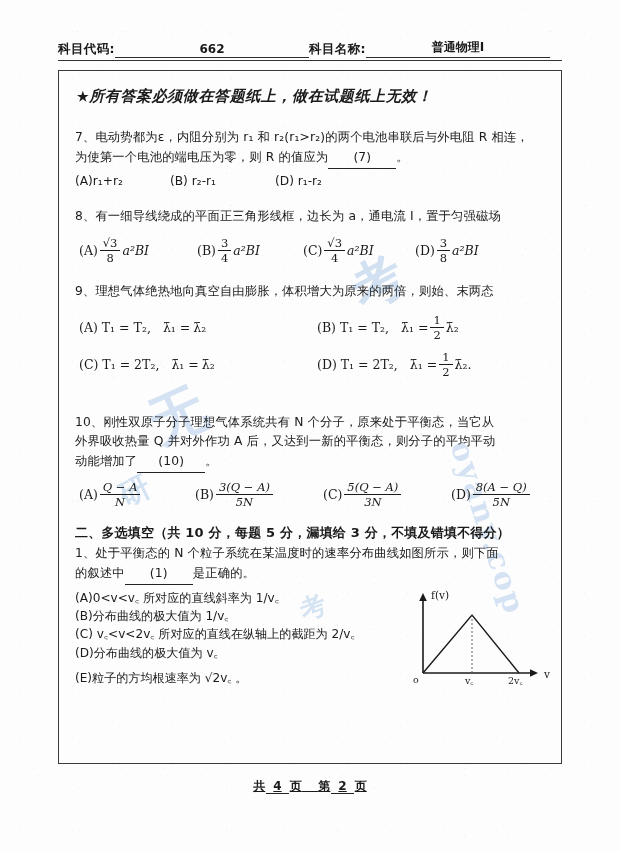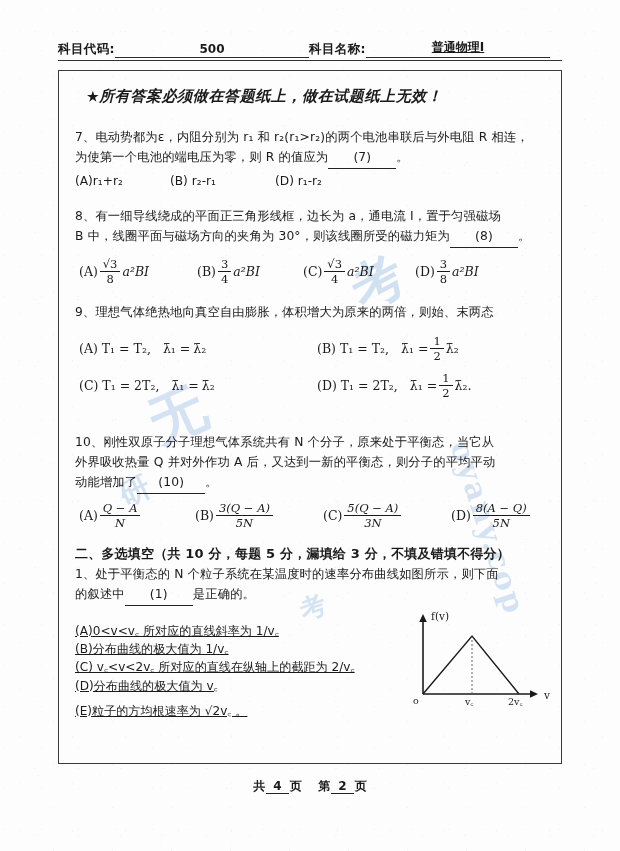--- a/index.html
+++ b/index.html
@@ -51,21 +51,21 @@
   .hdr-lbl { white-space: nowrap; letter-spacing: .4px; }
   .hdr-fill {
     flex: 0 0 auto;
     border-bottom: 1.3px solid #2b2b2b;
     text-align: center;
     font-weight: 700;
     font-size: 12px;
     padding: 0 4px 1px 4px;
   }
   .hdr-fill.code { width: 186px; }
-  .hdr-fill.name { width: 176px; text-decoration: underline; }
+  .hdr-fill.name { width: 176px; }
   .hdr-rule {
     position: absolute;
     left: 58px;
     top: 60px;
     width: 504px;
     height: 0;
     border-top: 1.4px solid #333;
   }
 
   
@@ -79,21 +79,21 @@
     box-sizing: border-box;
     padding: 14px 16px 0 16px;
   }
 
   .notice {
     font-family: "DejaVu Serif", "Liberation Serif", serif;
     font-size: 15px;
     font-weight: 700;
     font-style: italic;
     letter-spacing: .6px;
-    margin: 2px 0 22px 12px;
+    margin: 2px 0 22px 2px;
   }
   .star { font-style: normal; font-size: 13px; }
 
   .q { margin-bottom: 6px; }
   .q-body {
     font-size: 12.3px;
     line-height: 1.62;
     letter-spacing: .15px;
     text-align: justify;
   }
@@ -140,31 +140,32 @@
   .sect-title {
     font-size: 13px;
     font-weight: 700;
     margin: 16px 0 2px 0;
     letter-spacing: .2px;
   }
   .lastq { display: flex; }
   .lastq-text { flex: 0 0 330px; font-size: 12.2px; line-height: 1.58; }
   .lastq-fig { flex: 1 1 auto; position: relative; }
 
-  .optlist { margin-top: 16px; text-decoration: underline; }
+  .optlist { margin-top: 4px; }
   .optlist div { font-size: 12.1px; line-height: 1.5; }
 
   .footer {
     position: absolute;
     left: 0;
     right: 0;
     top: 778px;
     text-align: center;
     font-size: 12px;
     font-weight: 700;
+    text-decoration: underline;
   }
   .footer .u {
     border-bottom: 1.2px solid #222;
     padding: 0 7px;
     margin: 0 1px;
   }
 
   
   .wm {
     position: absolute;
@@ -212,21 +213,21 @@
 <div class="page">
 
   <div class="wm wm1">考</div>
   <div class="wm wm2">无</div>
   <div class="wm wm3">研</div>
   <div class="wm wm4">oyany.cop</div>
   <div class="wm wm5">考</div>
 
   <div class="hdr">
     <span class="hdr-lbl">科目代码:</span>
-    <span class="hdr-fill code">500</span>
+    <span class="hdr-fill code">662</span>
     <span class="hdr-lbl">科目名称:</span>
     <span class="hdr-fill name">普通物理I</span>
   </div>
   <div class="hdr-rule"></div>
 
   <div class="box">
 
     <div class="notice">
       <span class="star">★</span><span>所有答案必须做在答题纸上，做在试题纸上无效！</span>
     </div>
@@ -238,23 +239,20 @@
       </div>
       <div class="opts-inline">
         <span class="o" style="width:95px">(A)r₁+r₂</span>
         <span class="o" style="width:105px">(B) r₂-r₁</span>
         <span class="o">(D) r₁-r₂</span>
       </div>
     </div>
 
     <div class="q" style="margin-top:16px">
       <div class="q-body">8、有一细导线绕成的平面正三角形线框，边长为 a，通电流 I，置于匀强磁场</div>
-      <div class="q-body">
-        <span>B 中，线圈平面与磁场方向的夹角为 30°，则该线圈所受的磁力矩为</span><span class="blank">(8)</span><span>。</span>
-      </div>
       <div class="opts-math">
         <span class="o" style="width:118px">
           <span>(A)</span>
           <span class="frac">
               <span class="num">√3</span>
               <span class="den">8</span>
             </span>
           <span class="ital">a²BI</span>
         </span>
         <span class="o" style="width:106px">

